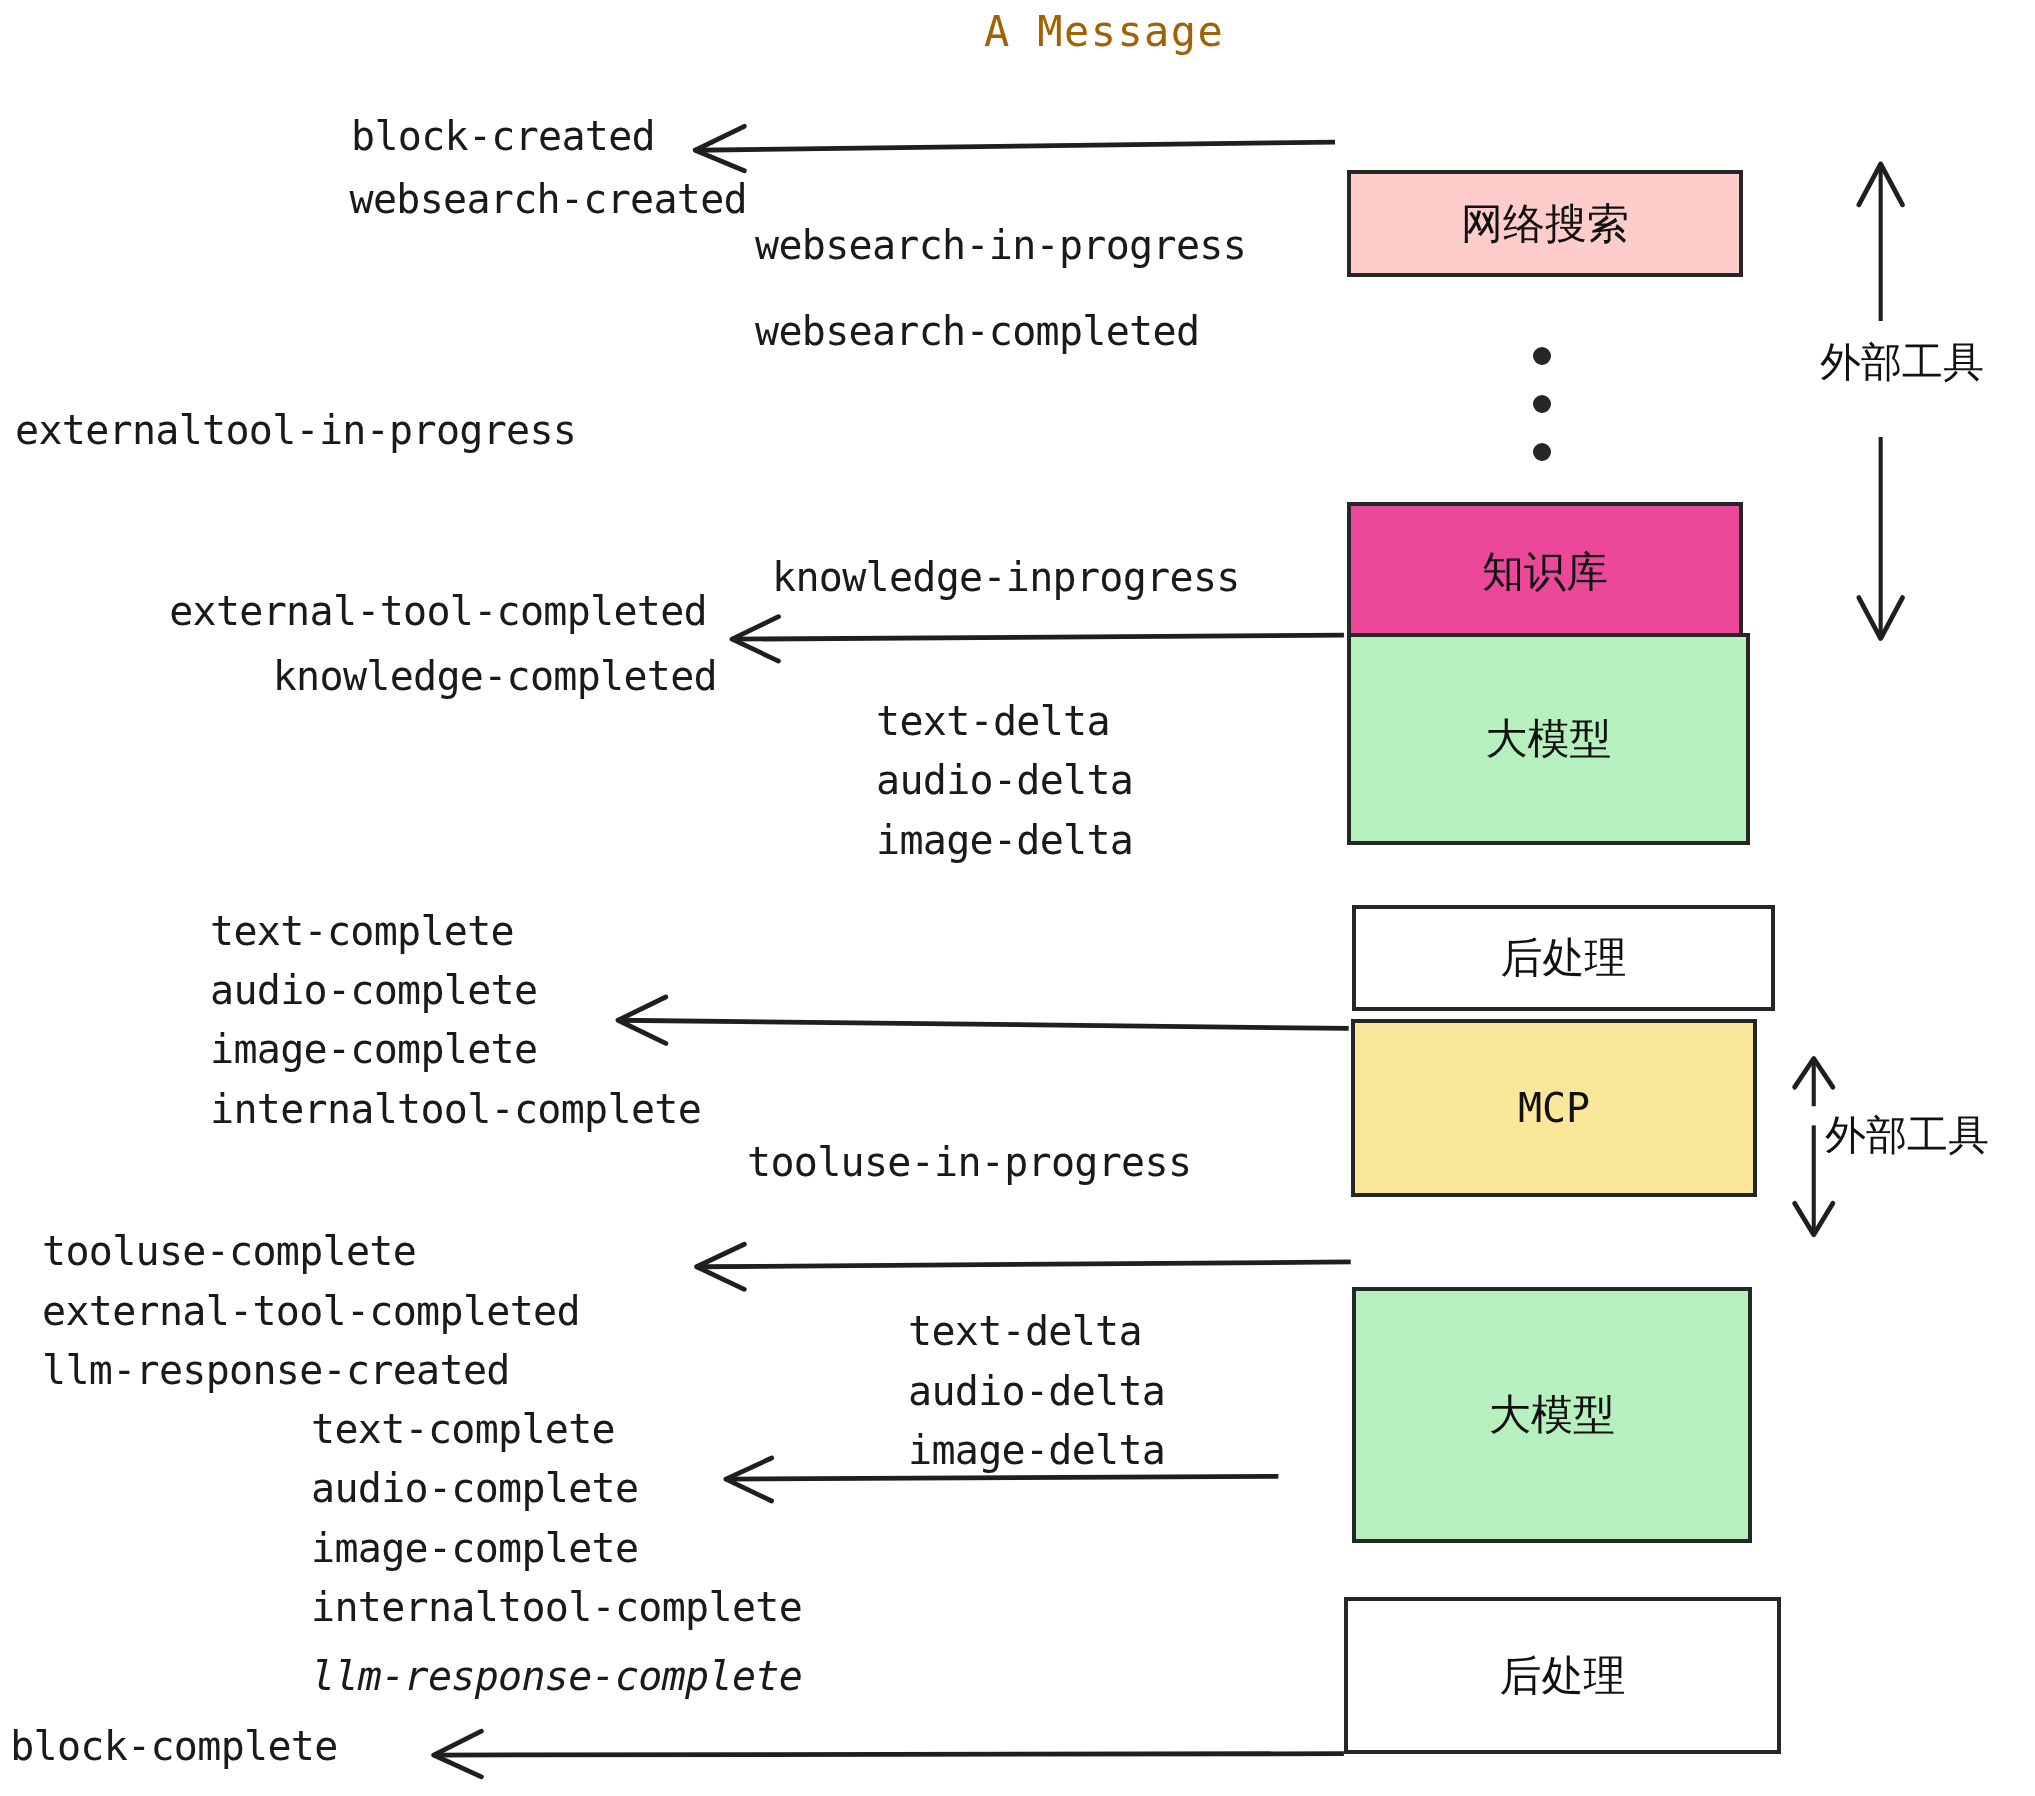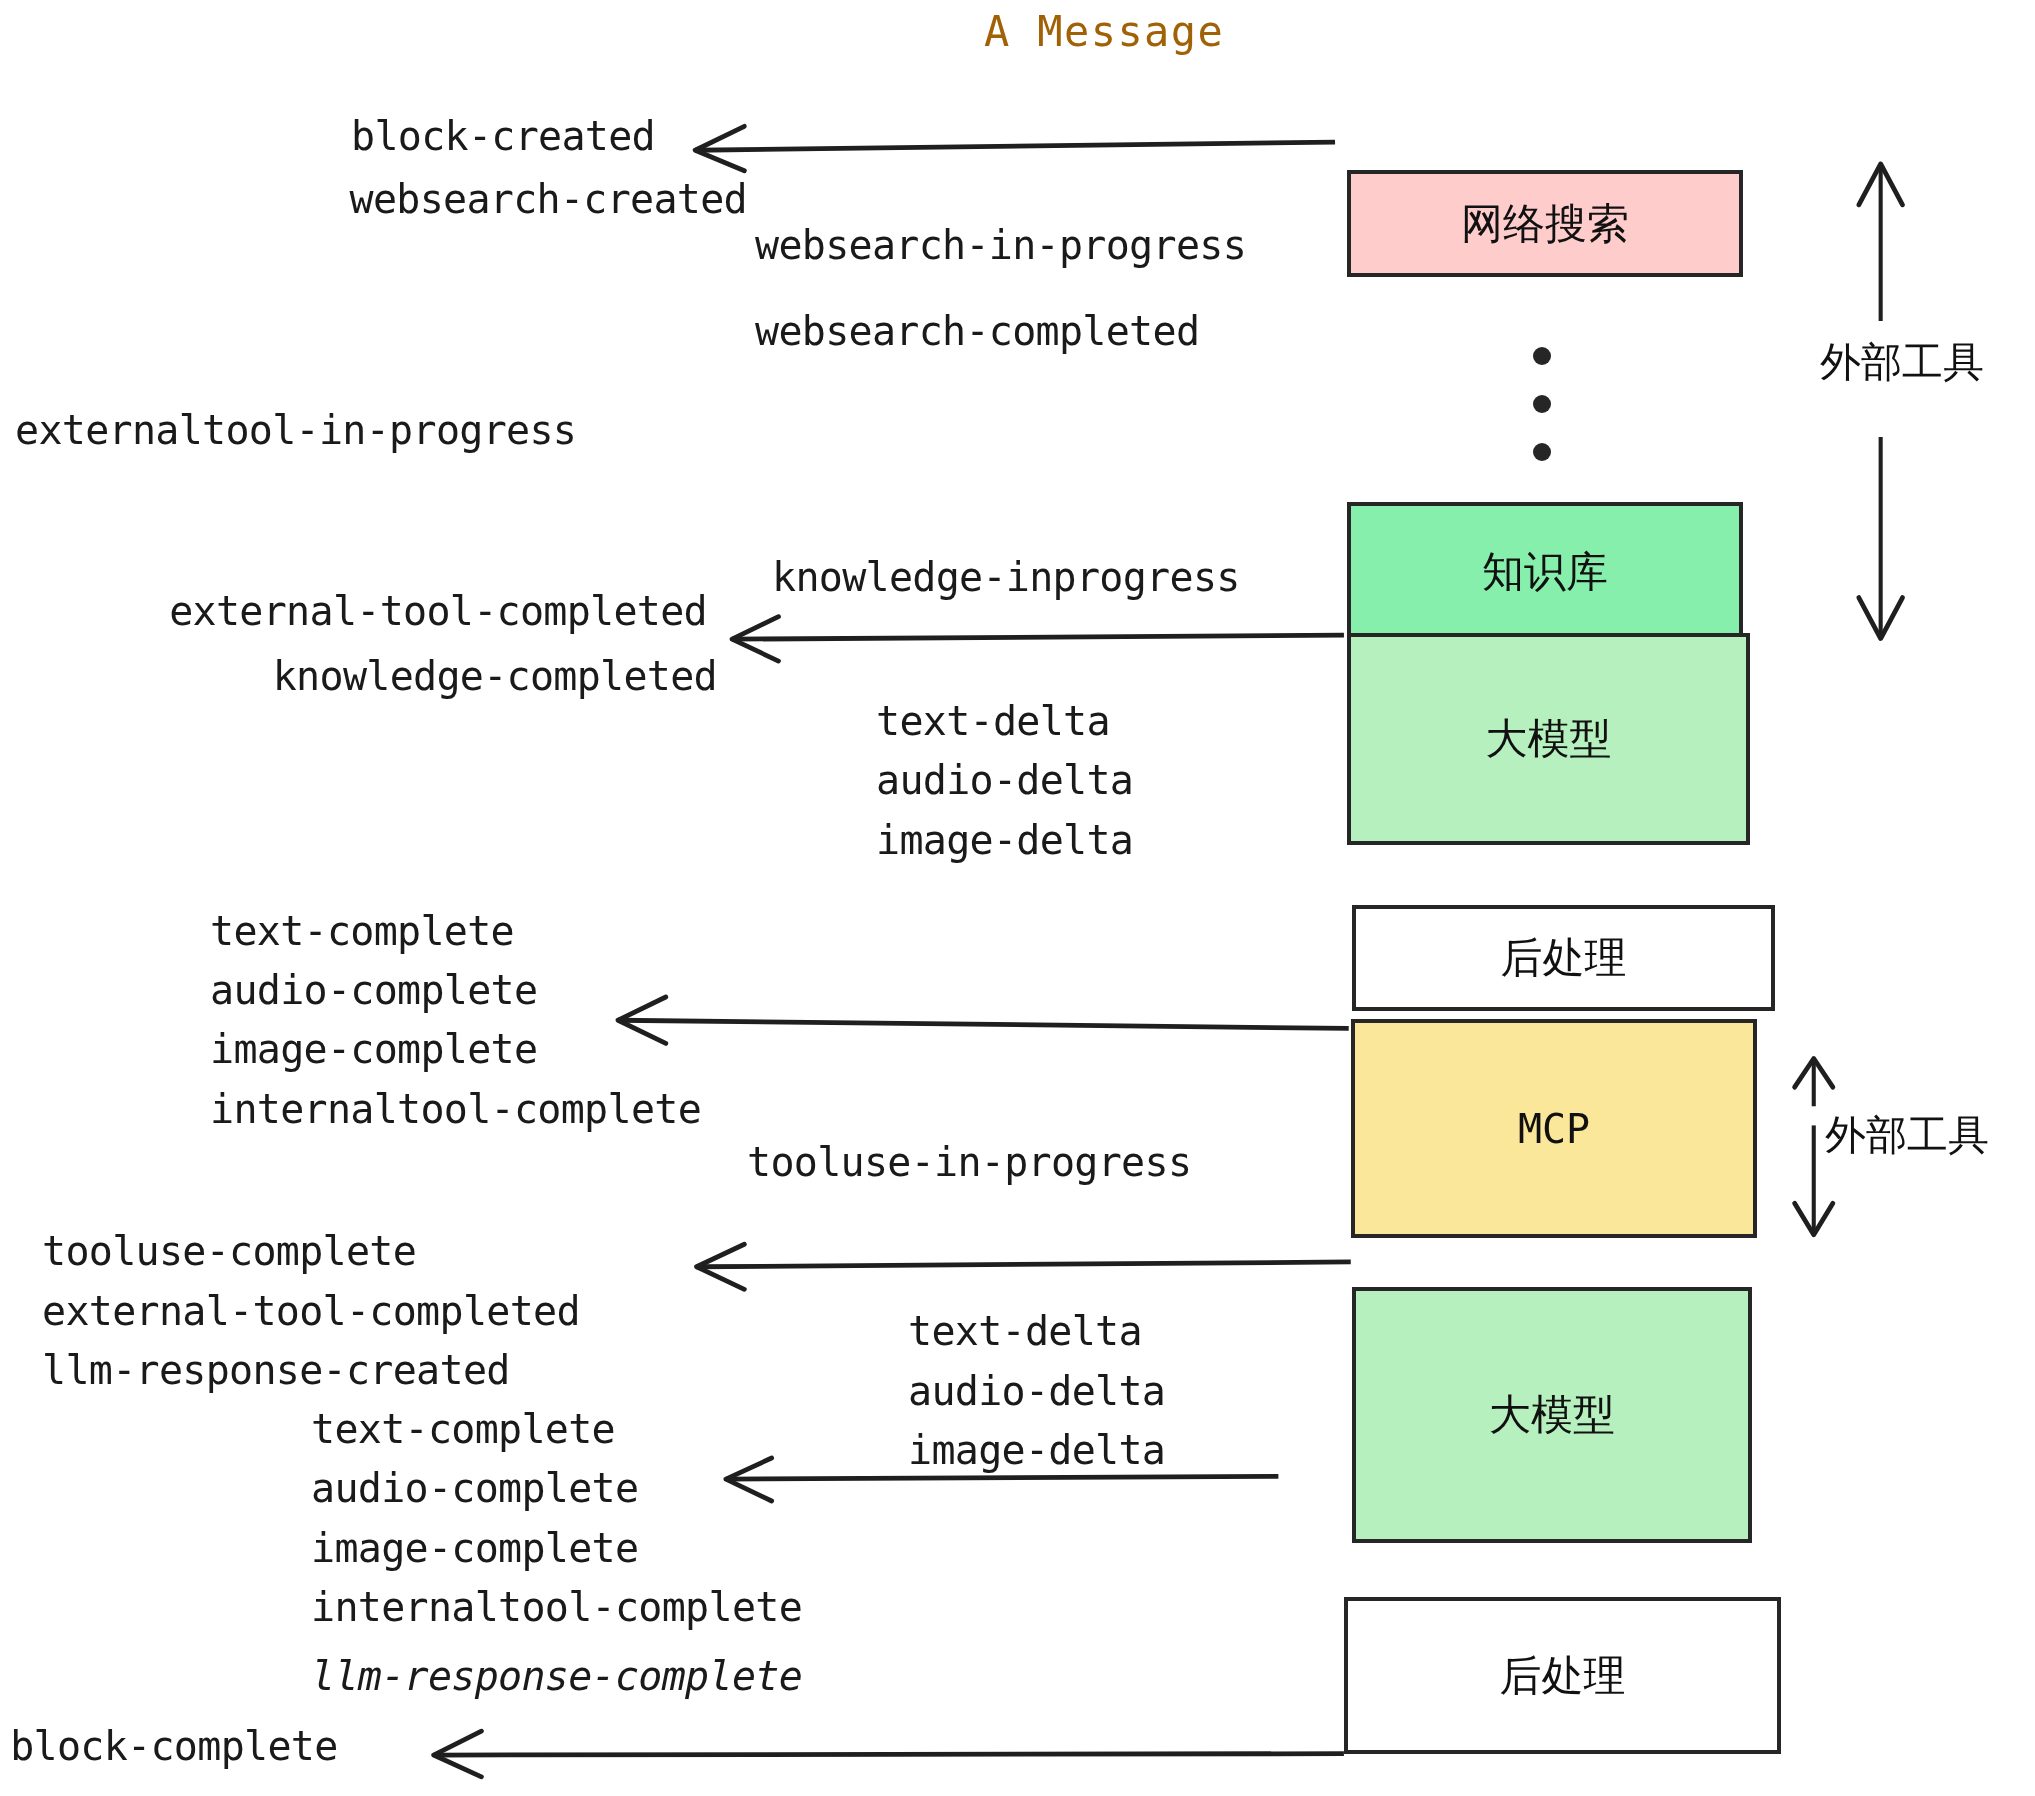--- a/index.html
+++ b/index.html
@@ -124,24 +124,24 @@
       <div class="lbl" style="left: 311px; top: 1409px;">text-complete</div>
       <div class="lbl" style="left: 311px; top: 1468px;">audio-complete</div>
       <div class="lbl" style="left: 311px; top: 1528px;">image-complete</div>
       <div class="lbl" style="left: 311px; top: 1587px;">internaltool-complete</div>
       <div class="lbl" style="left: 311px; top: 1656px; font-style: italic;">llm-response-complete</div>
       <div class="lbl" style="left: 10.2px; top: 1726px;">block-complete</div>
     </div>
 
   <div id="boxes">
       <div class="box" style="left: 1347px; top: 170px; width: 396px; height: 107px; background: rgb(255, 204, 204);">网络搜索</div>
-      <div class="box" style="left: 1347px; top: 502px; width: 396px; height: 140px; background: #86efac;">知识库</div>
+      <div class="box" style="left: 1347px; top: 502px; width: 396px; height: 140px; background: #ec4899;">知识库</div>
       <div class="box" style="left: 1347px; top: 633px; width: 403px; height: 212px; background: rgb(182, 240, 190);">大模型</div>
       <div class="box" style="left: 1352px; top: 905px; width: 423px; height: 106px; background: rgb(255, 255, 255);">后处理</div>
-      <div class="box mono" style="left: 1351px; top: 1019px; width: 406px; height: 219px; background: rgb(251, 231, 154);">MCP</div>
+      <div class="box mono" style="left: 1351px; top: 1019px; width: 406px; height: 178px; background: rgb(251, 231, 154);">MCP</div>
       <div class="box" style="left: 1352px; top: 1287px; width: 400px; height: 256px; background: rgb(182, 240, 190);">大模型</div>
       <div class="box" style="left: 1344px; top: 1597px; width: 437px; height: 157px; background: rgb(255, 255, 255);">后处理</div>
     </div>
 
   <div id="dots">
       <div class="dot" style="left: 1533px; top: 347px;"></div>
       <div class="dot" style="left: 1533px; top: 395px;"></div>
       <div class="dot" style="left: 1533px; top: 443px;"></div>
     </div>
 

